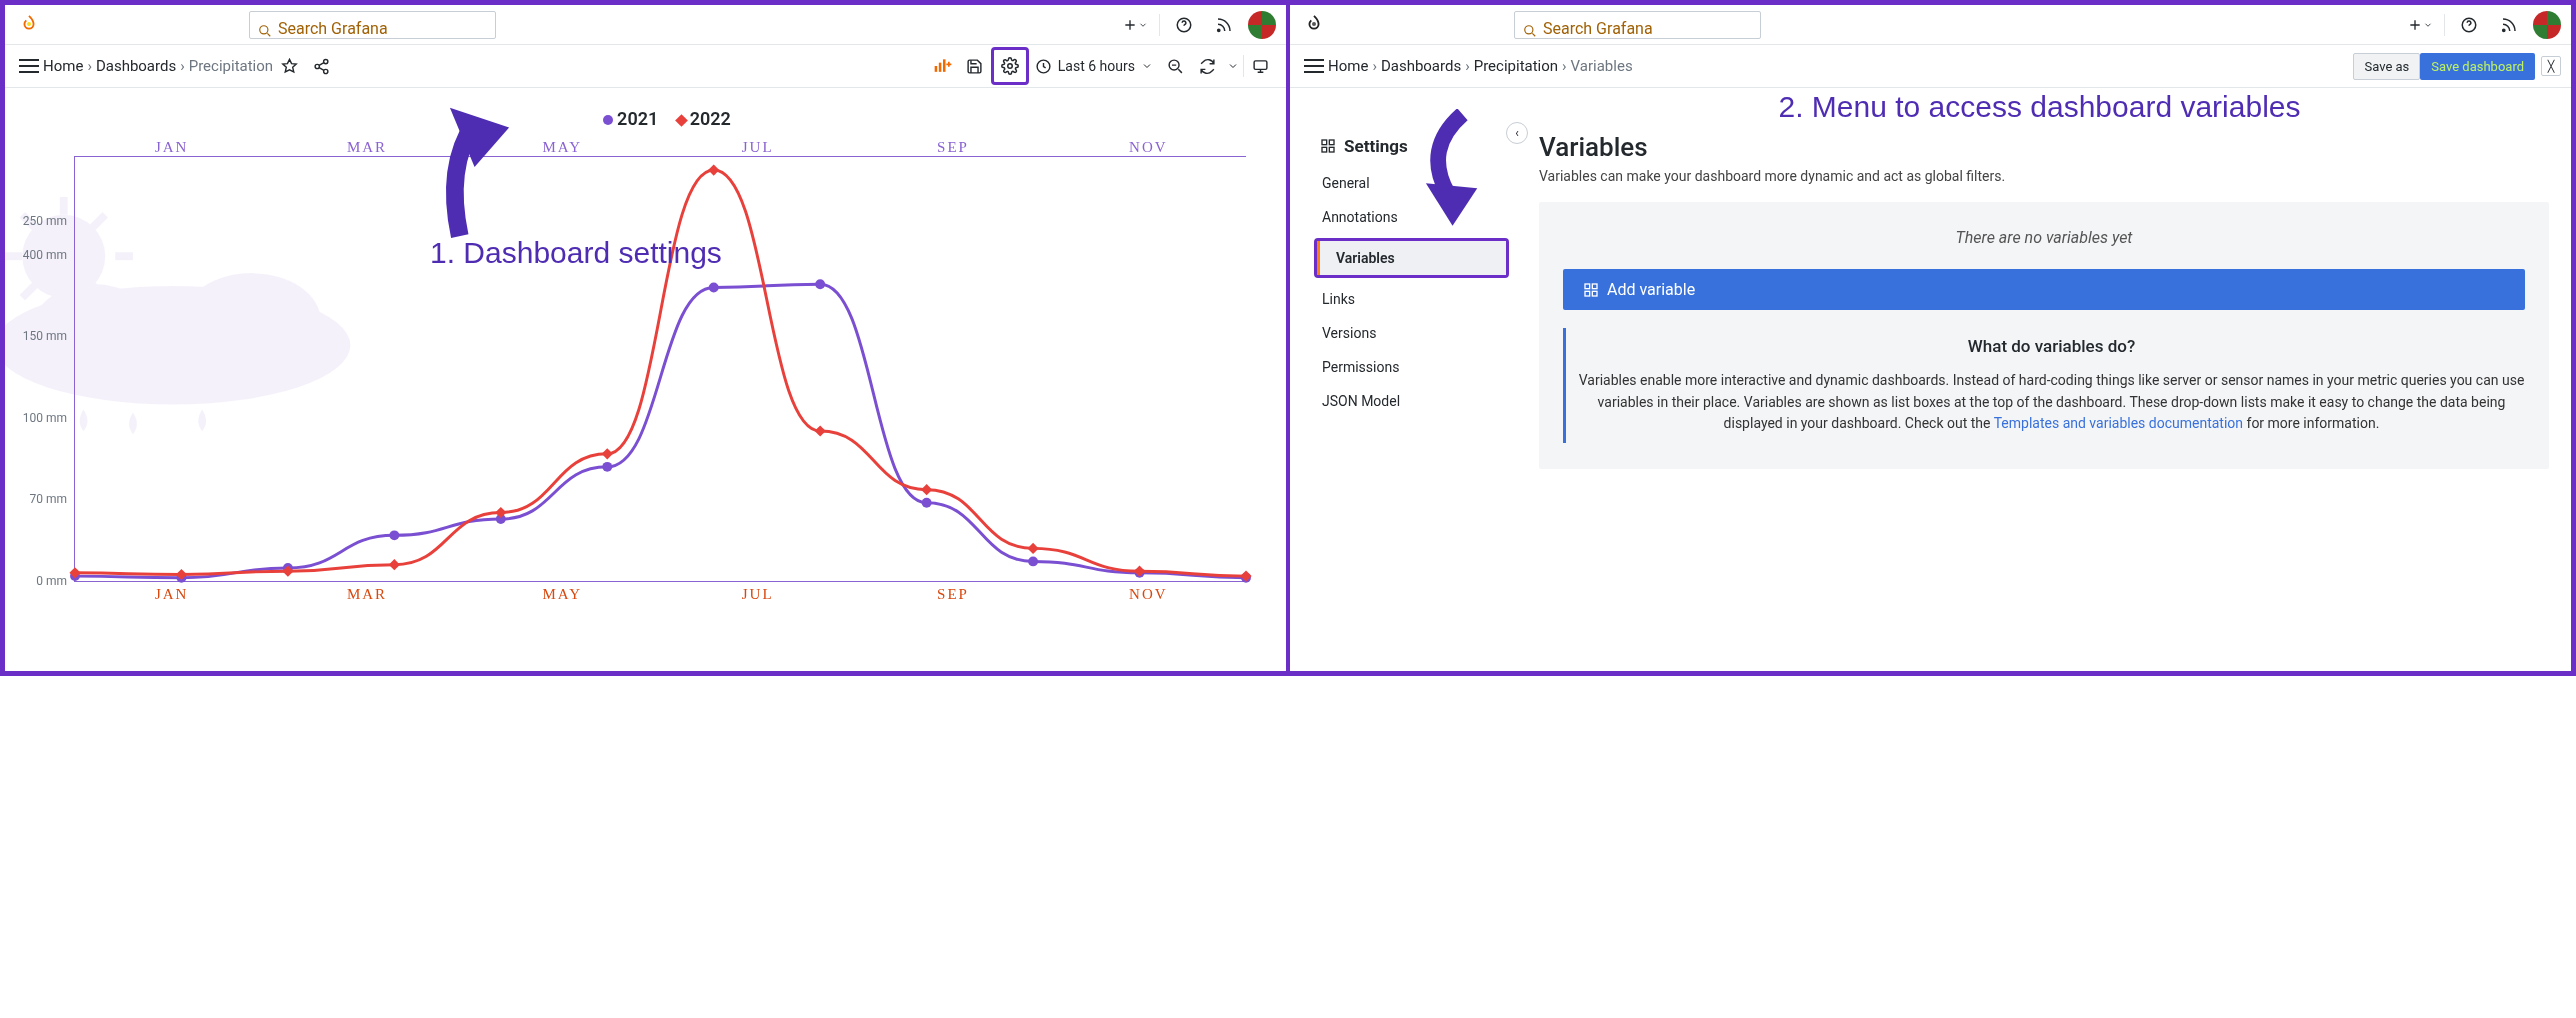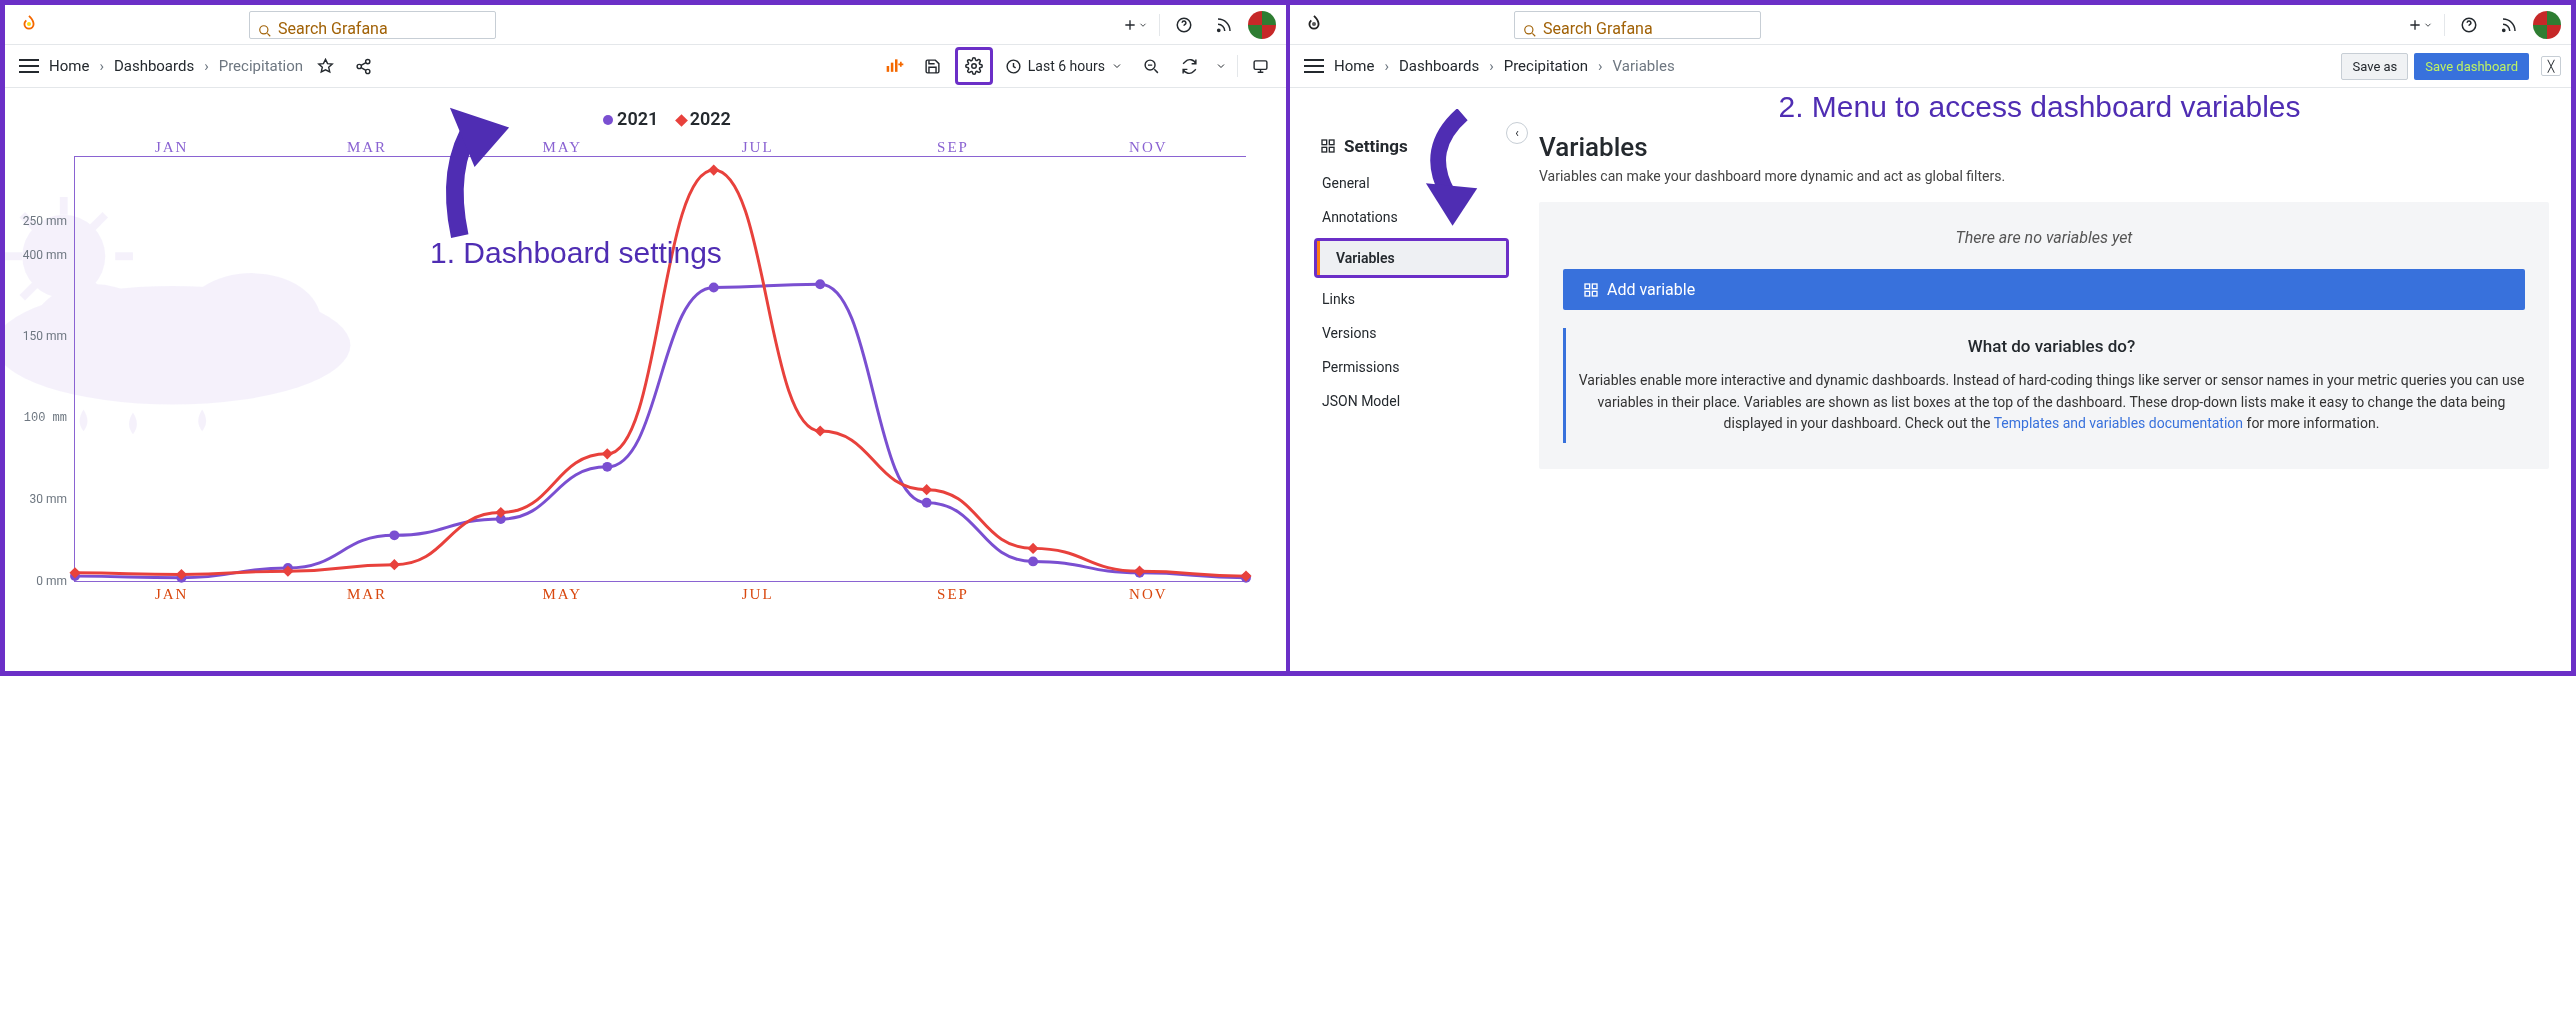--- a/index.html
+++ b/index.html
@@ -13,21 +13,21 @@
   .logo { width: 28px; height: 28px; display: flex; align-items: center; justify-content: center; color: #f46800; }
   .logo.mono { color: #222; filter: grayscale(100%);}
   .search { flex: 0 0 247px; display: flex; align-items: flex-end; height: 28px; border: 1px solid #c7ced5; border-radius: 2px; padding: 0 8px; color: #a16207; margin-left: 198px; }
   .pane2 .search { margin-left: 178px; }
   .search svg { margin-right: 6px; }
   .spacer { flex: 1; }
   .iconbtn { width: 32px; height: 32px; display: flex; align-items: center; justify-content: center; color: #24292e; border-radius: 2px; cursor: pointer; }
   .avatar { width: 28px; height: 28px; border-radius: 50%; background: repeating-conic-gradient(#2e7d32 0 25%, #c62828 0 50%); }
 
   
-  .tbar { display: flex; align-items: center; height: 43px; padding: 0 10px; gap: 6px; border-bottom: 1px solid #e4e7ea; font-size: 15px; }
+  .tbar { display: flex; align-items: center; height: 43px; padding: 0 10px; border-bottom: 1px solid #e4e7ea; font-size: 15px; }
   .hamb { width: 28px; display:flex; flex-direction:column; gap:4px; padding:4px; cursor:pointer;}
   .hamb span { height:2px; background:#24292e; }
   .crumb { color: #24292e; }
   .crumb.dim { color: #6e7781; }
   .sep { color: #6e7781; padding: 0 4px; }
   .gearbox { border: 3px solid #6b2fc7; border-radius: 4px; padding: 2px; }
   .trange { display:flex; align-items:center; gap:6px; padding:0 6px; font-size:14px;}
   .btn { padding: 5px 10px; font-size: 13px; border-radius: 2px; cursor: pointer; border:1px solid transparent;}
   .btn-outline { background:#f0f2f4; color:#24292e; border:1px solid #c7ced5;}
   .btn-primary { background:#3871dc; color:#bef264; }
@@ -248,22 +248,22 @@
             <rect x="427.2727272727273" y="355.7" width="8" height="8" transform="rotate(45 431.2727272727273 359.7)" fill="#e8413c"></rect>
             <rect x="535.0909090909091" y="296.3" width="8" height="8" transform="rotate(45 539.0909090909091 300.3)" fill="#e8413c"></rect>
             <rect x="642.9090909090909" y="9.199999999999989" width="8" height="8" transform="rotate(45 646.9090909090909 13.199999999999989)" fill="#e8413c"></rect>
             <rect x="750.7272727272727" y="273.2" width="8" height="8" transform="rotate(45 754.7272727272727 277.2)" fill="#e8413c"></rect>
             <rect x="858.5454545454546" y="332.6" width="8" height="8" transform="rotate(45 862.5454545454546 336.6)" fill="#e8413c"></rect>
             <rect x="966.3636363636364" y="392" width="8" height="8" transform="rotate(45 970.3636363636364 396)" fill="#e8413c"></rect>
             <rect x="1074.1818181818182" y="415.1" width="8" height="8" transform="rotate(45 1078.1818181818182 419.1)" fill="#e8413c"></rect>
             <rect x="1182" y="420.05" width="8" height="8" transform="rotate(45 1186 424.05)" fill="#e8413c"></rect>
           </svg>
       <div class="ylab" style="top: 424px;">0 mm</div>
-          <div class="ylab" style="top: 342px;">30 mm</div>
-          <div class="ylab" style="top: 261px; font-family: Liberation Mono, monospace;">100 mm</div>
+          <div class="ylab" style="top: 342px;">70 mm</div>
+          <div class="ylab" style="top: 261px;">100 mm</div>
           <div class="ylab" style="top: 179px;">150 mm</div>
           <div class="ylab" style="top: 98px;">400 mm</div>
           <div class="ylab" style="top: 16.3px; margin-top: 48px;">250 mm</div>
         </div>
 
       <div class="xrow bot">
         <span>JAN</span>
         <span>MAR</span>
         <span>MAY</span>
         <span>JUL</span>

